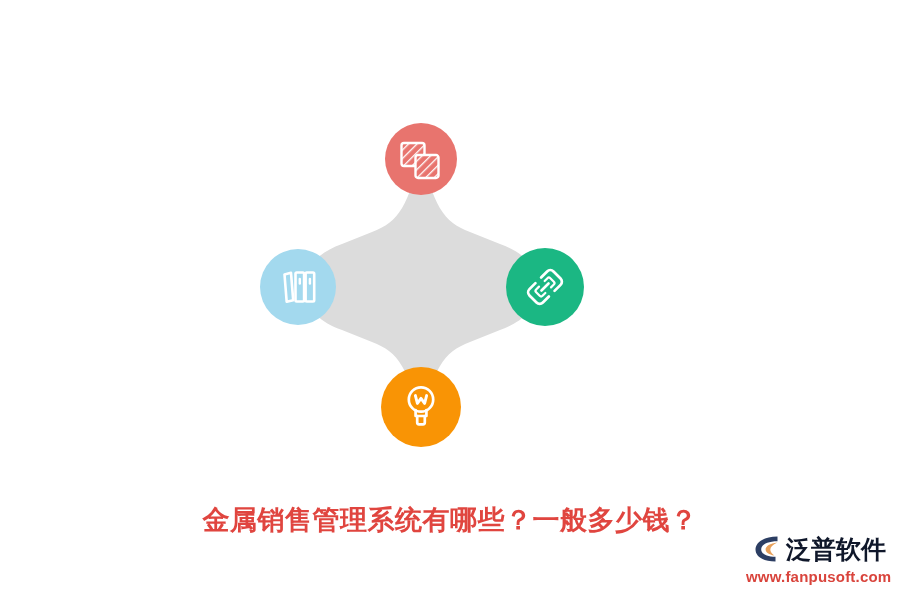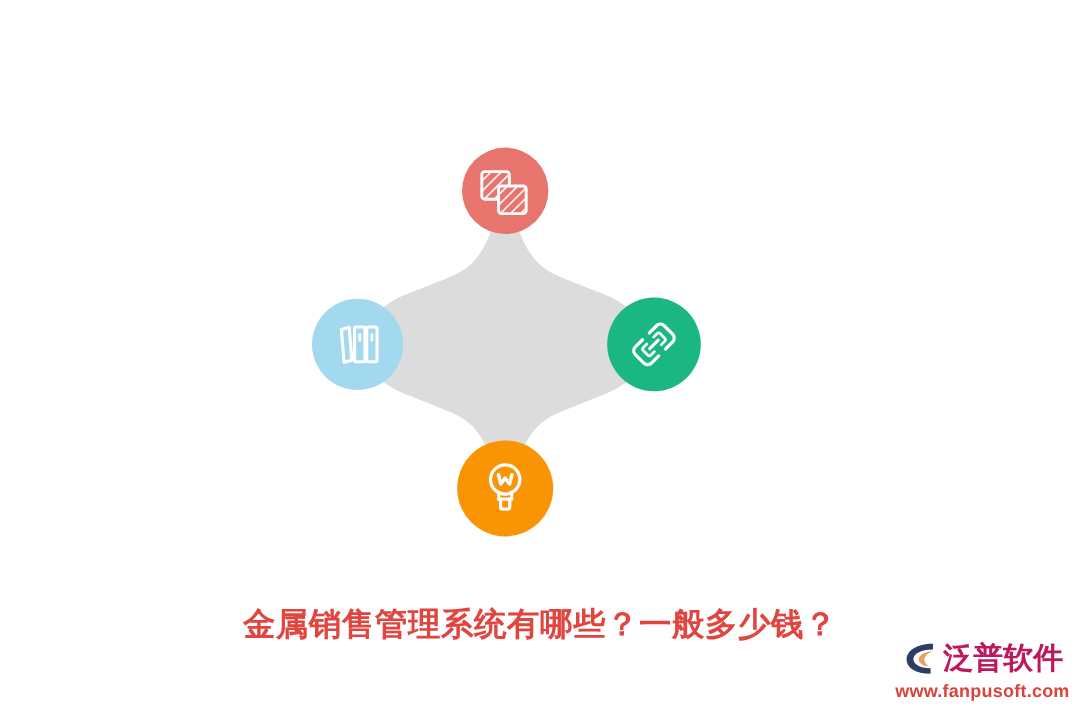--- a/index.html
+++ b/index.html
@@ -65,21 +65,21 @@
   }
   #brand-mark {
     width: 30px;
     height: 30px;
     margin-right: 3px;
     flex: 0 0 auto;
   }
   #brand-name {
     font-size: 25px;
     font-weight: bold;
-    color: #be185d;
+    color: #0f172a;
     letter-spacing: 0px;
     line-height: 1;
   }
   #brand-url {
     text-align: right;
     font-size: 15px;
     font-weight: bold;
     color: #d9443c;
     letter-spacing: 0.2px;
     margin-top: 2px;

